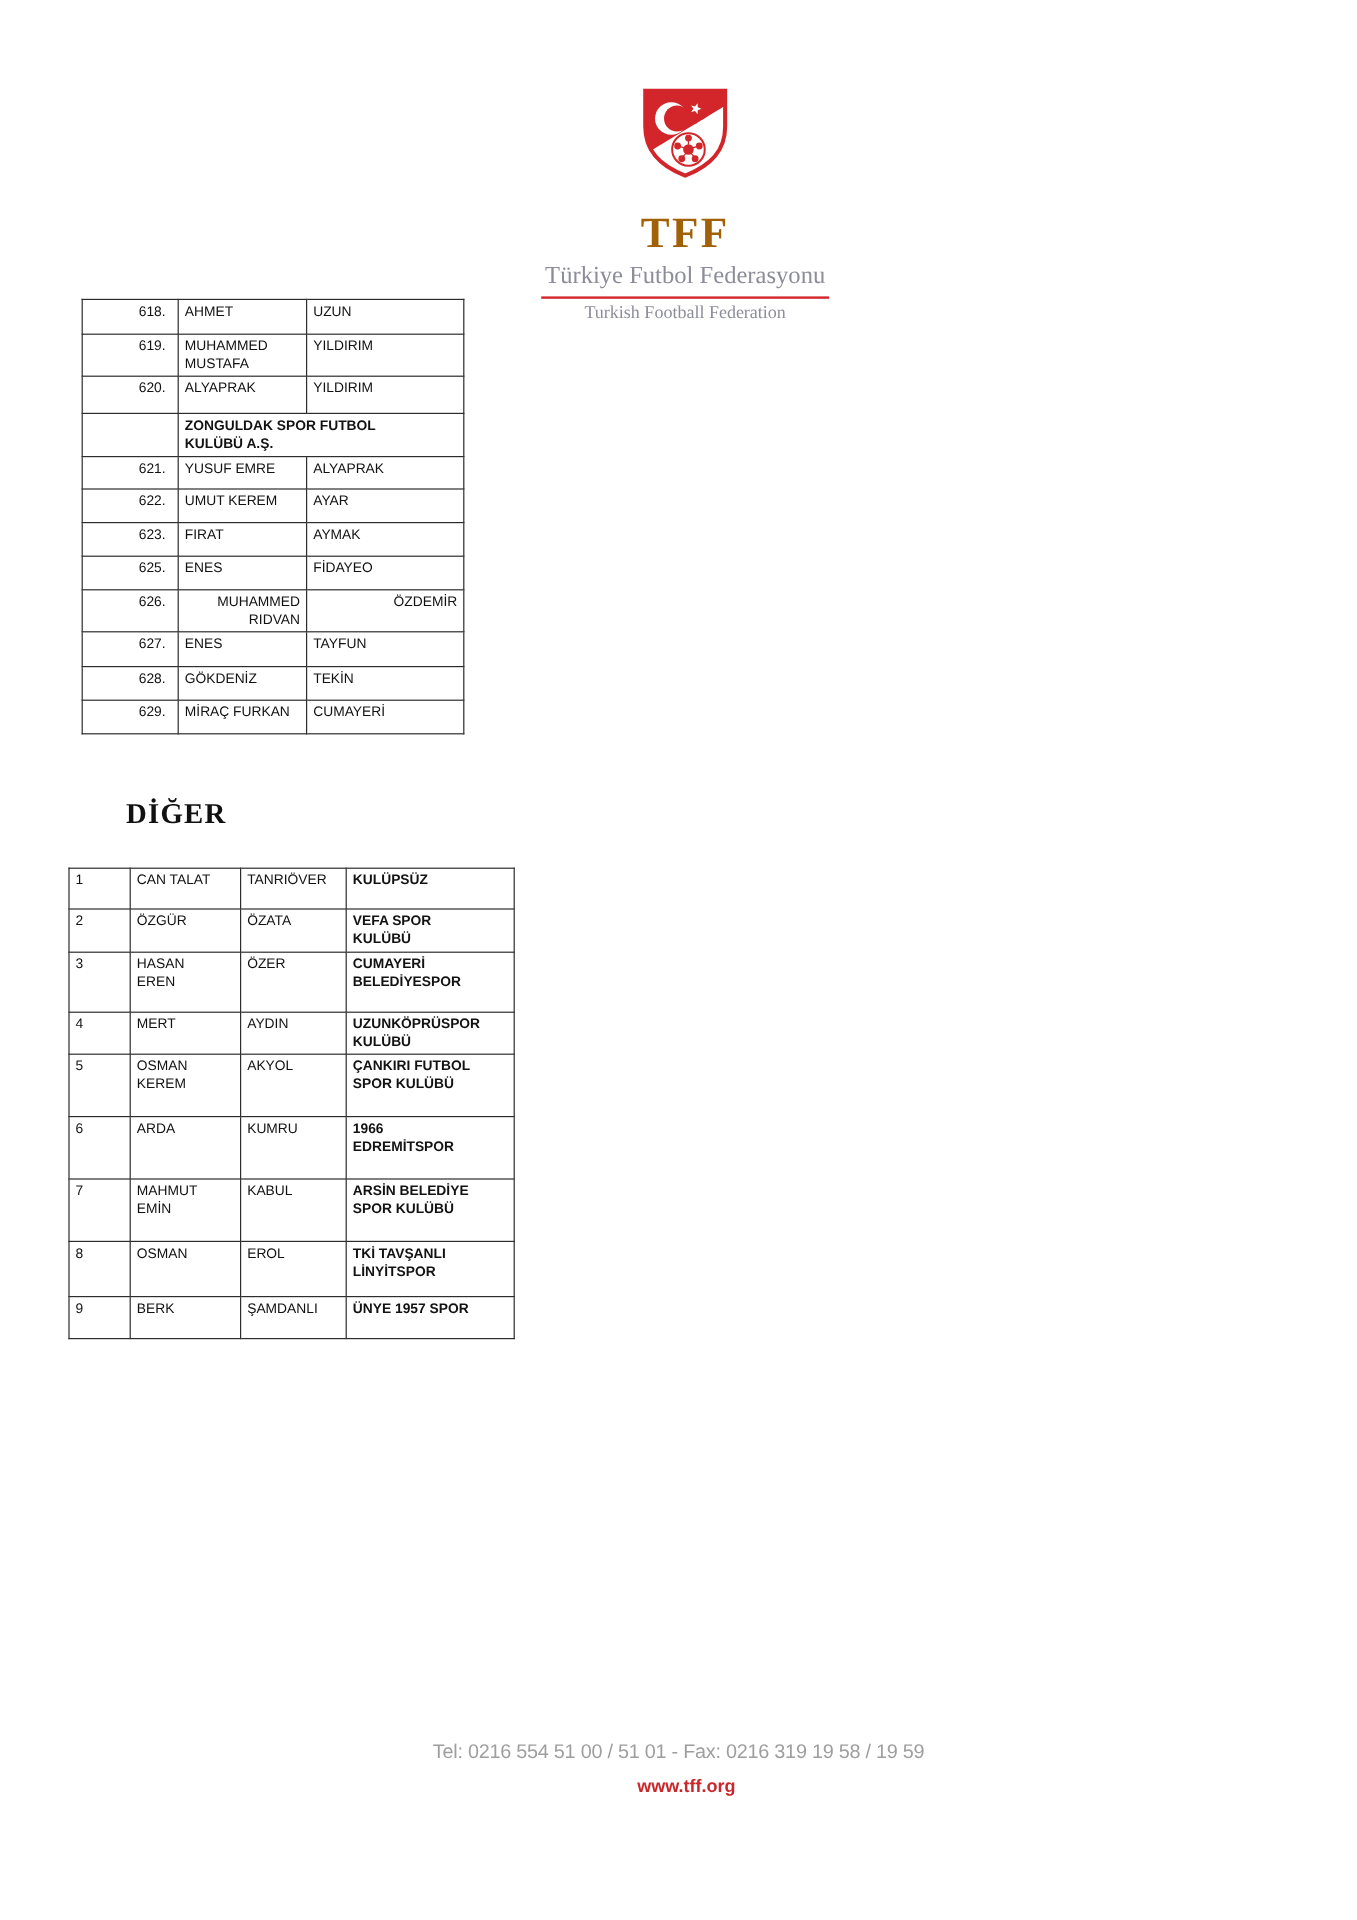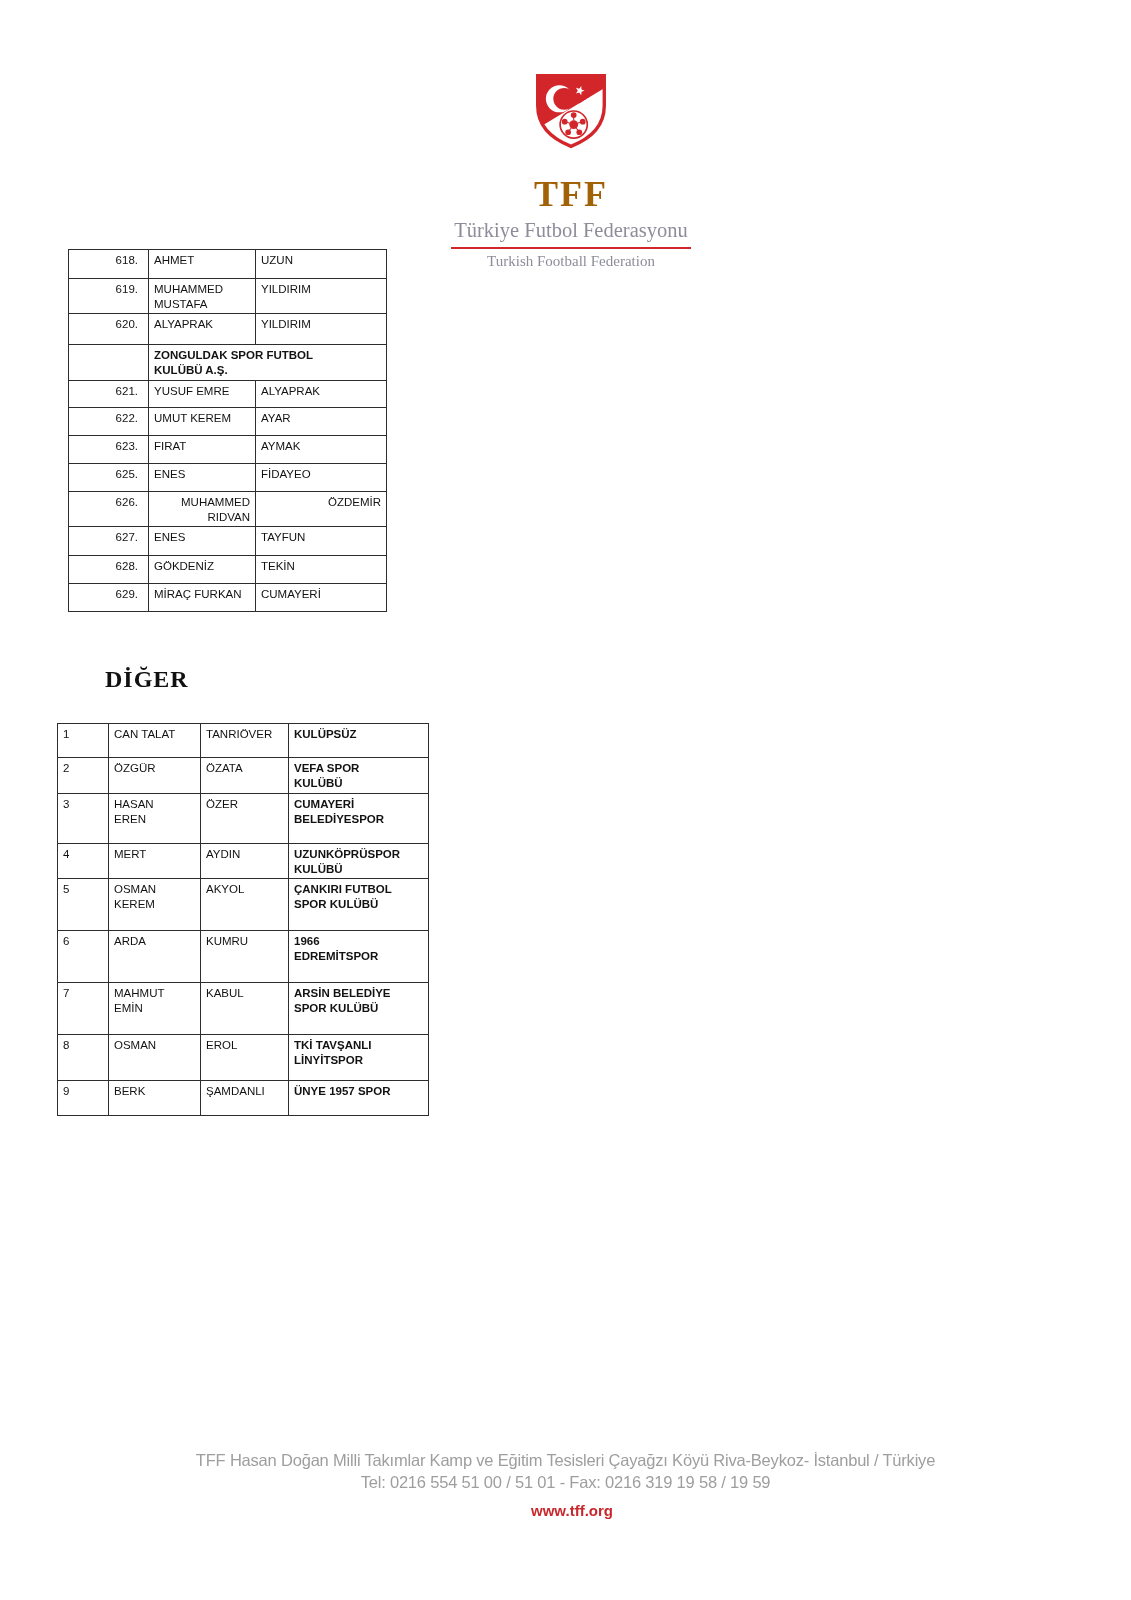--- a/index.html
+++ b/index.html
@@ -255,16 +255,15 @@
       <tr>
         <td>9</td>
         <td>BERK</td>
         <td>ŞAMDANLI</td>
         <td class="club">ÜNYE 1957 SPOR</td>
       </tr>
     </tbody>
 </table>
 
 <div class="footer">
-  <div>TFF Hasan Doğan Milli Takımlar Kamp ve Eğitim Tesisleri Çayağzı Köyü Riva-Beykoz- İstanbul / Türkiye</div>
   <div>Tel: 0216 554 51 00 / 51 01 - Fax: 0216 319 19 58 / 19 59</div>
   <div class="website">www.tff.org</div>
 </div>
 
 </body></html>

